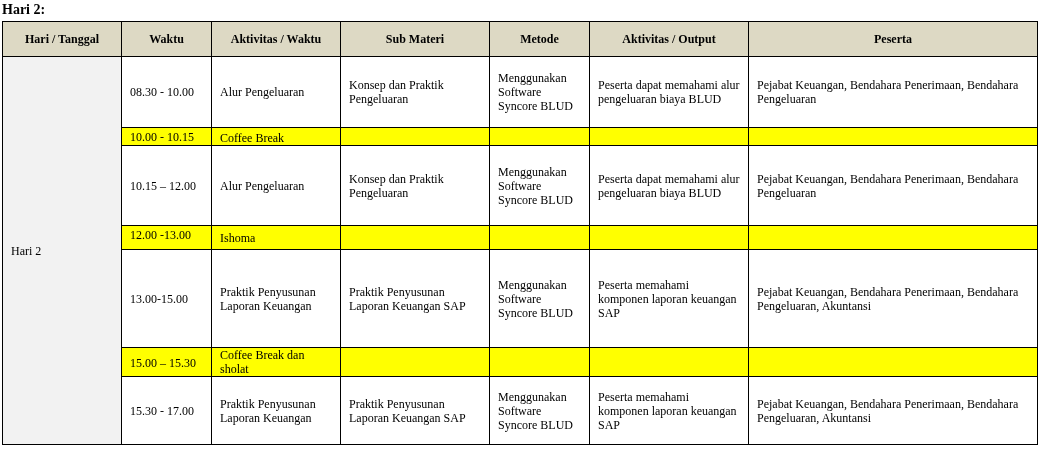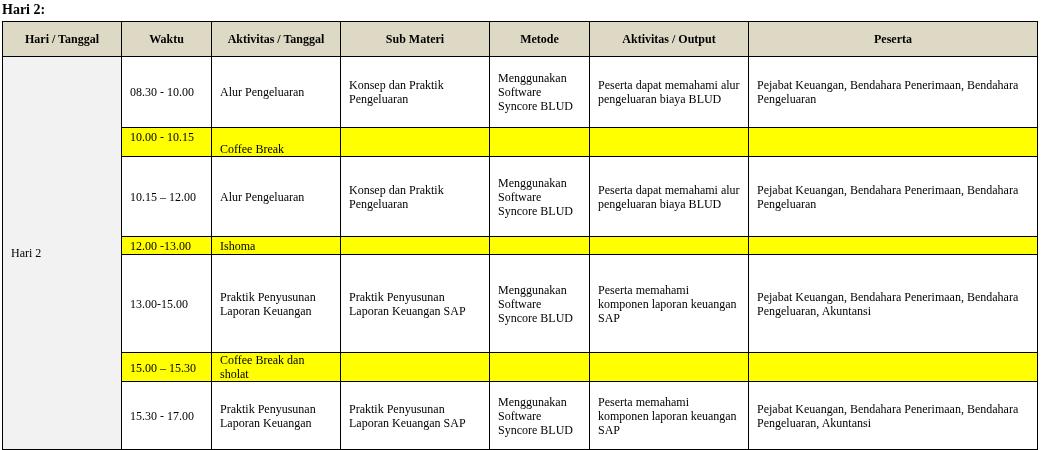--- a/index.html
+++ b/index.html
@@ -56,54 +56,54 @@
     <col style="width:129px">
     <col style="width:149px">
     <col style="width:100px">
     <col style="width:159px">
     <col style="width:289px">
   </colgroup>
   <thead>
     <tr>
       <th>Hari / Tanggal</th>
       <th>Waktu</th>
-      <th>Aktivitas / Tanggal</th>
+      <th>Aktivitas / Waktu</th>
       <th>Sub Materi</th>
       <th>Metode</th>
       <th>Aktivitas / Output</th>
       <th>Peserta</th>
     </tr>
   </thead>
   <tbody>
     <tr style="height:71px">
       <td class="day-cell" rowspan="7">Hari 2</td>
       <td class="time">08.30 - 10.00</td>
       <td class="act">Alur Pengeluaran</td>
       <td>Konsep dan Praktik Pengeluaran</td>
       <td class="metode">Menggunakan Software Syncore BLUD</td>
       <td>Peserta dapat memahami alur pengeluaran biaya BLUD</td>
       <td>Pejabat Keuangan, Bendahara Penerimaan, Bendahara Pengeluaran</td>
     </tr>
-    <tr class="break" style="height:29px">
+    <tr class="break" style="height:18px">
       <td class="time">10.00 - 10.15</td>
       <td class="act">Coffee Break</td>
       <td></td>
       <td></td>
       <td></td>
       <td></td>
     </tr>
     <tr style="height:80px">
       <td class="time">10.15 – 12.00</td>
       <td class="act">Alur Pengeluaran</td>
       <td>Konsep dan Praktik Pengeluaran</td>
       <td class="metode">Menggunakan Software Syncore BLUD</td>
       <td>Peserta dapat memahami alur pengeluaran biaya BLUD</td>
       <td>Pejabat Keuangan, Bendahara Penerimaan, Bendahara Pengeluaran</td>
     </tr>
-    <tr class="break" style="height:18px">
+    <tr class="break" style="height:24px">
       <td class="time">12.00 -13.00</td>
       <td>Ishoma</td>
       <td></td>
       <td></td>
       <td></td>
       <td></td>
     </tr>
     <tr style="height:98px">
       <td class="time">13.00-15.00</td>
       <td class="act">Praktik Penyusunan Laporan Keuangan</td>

